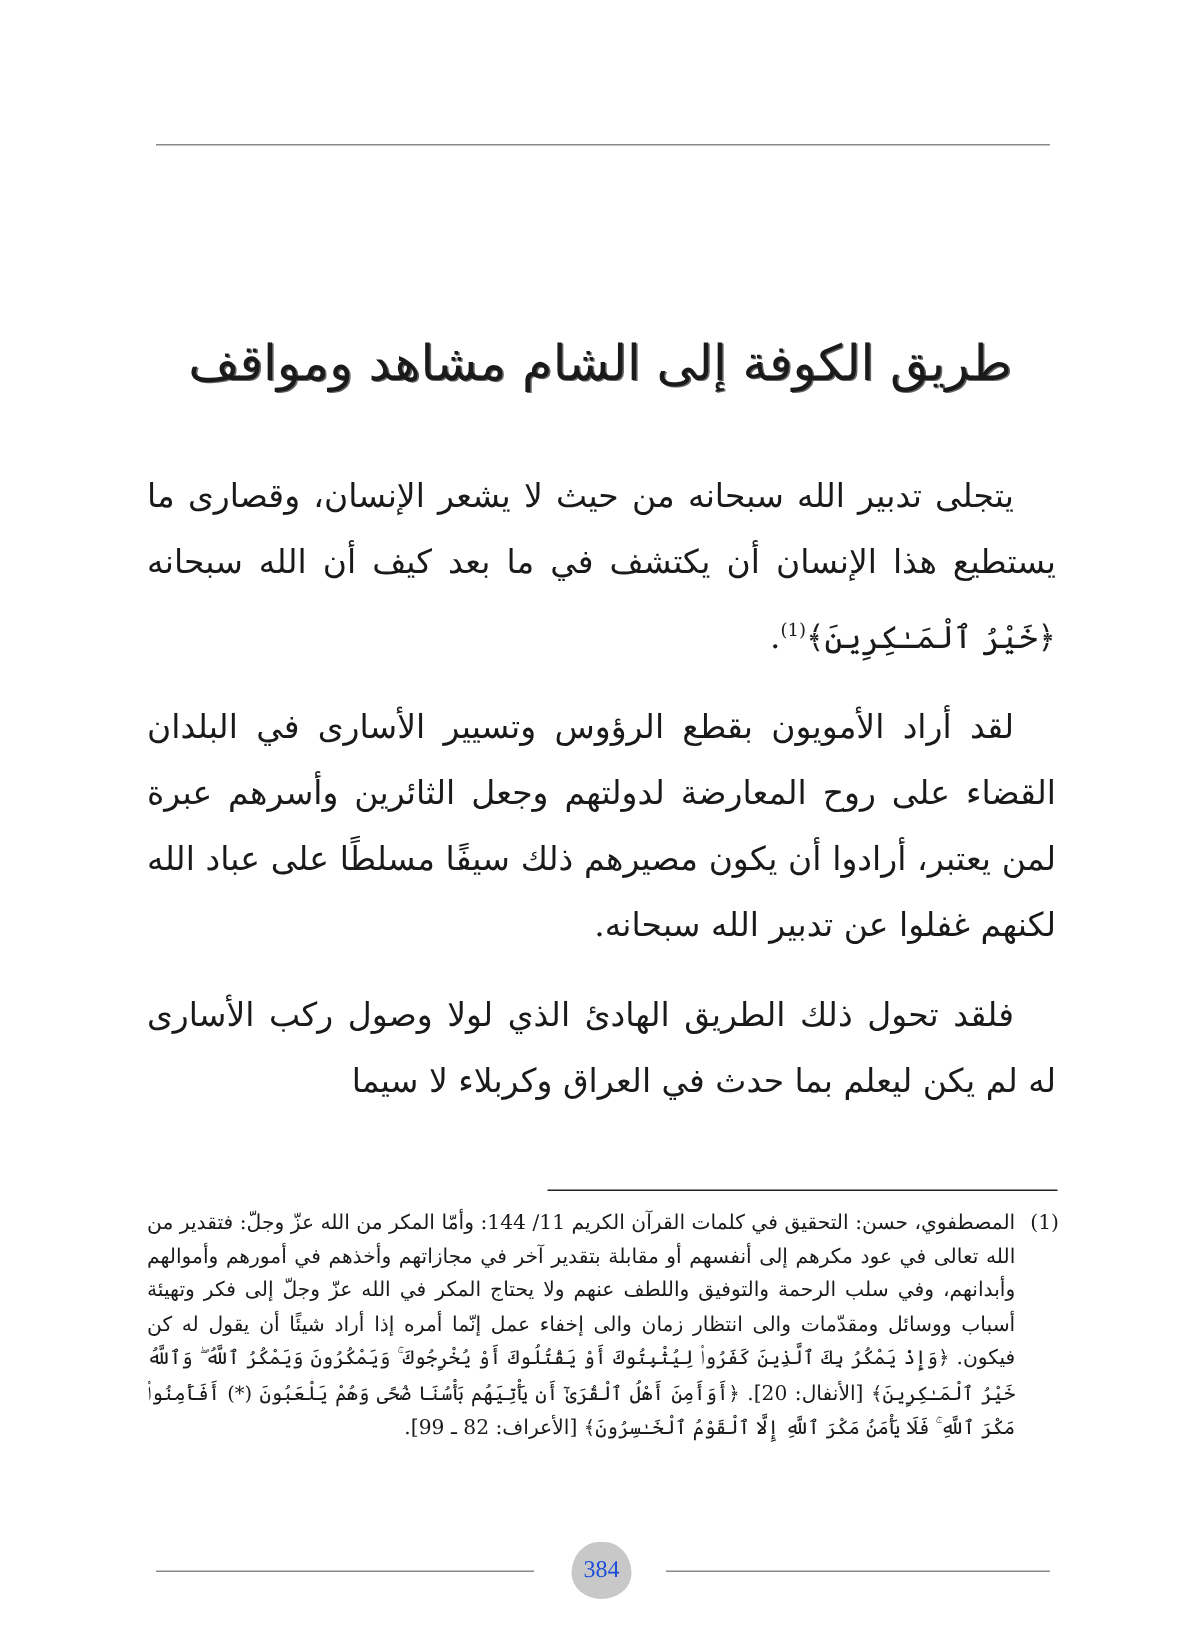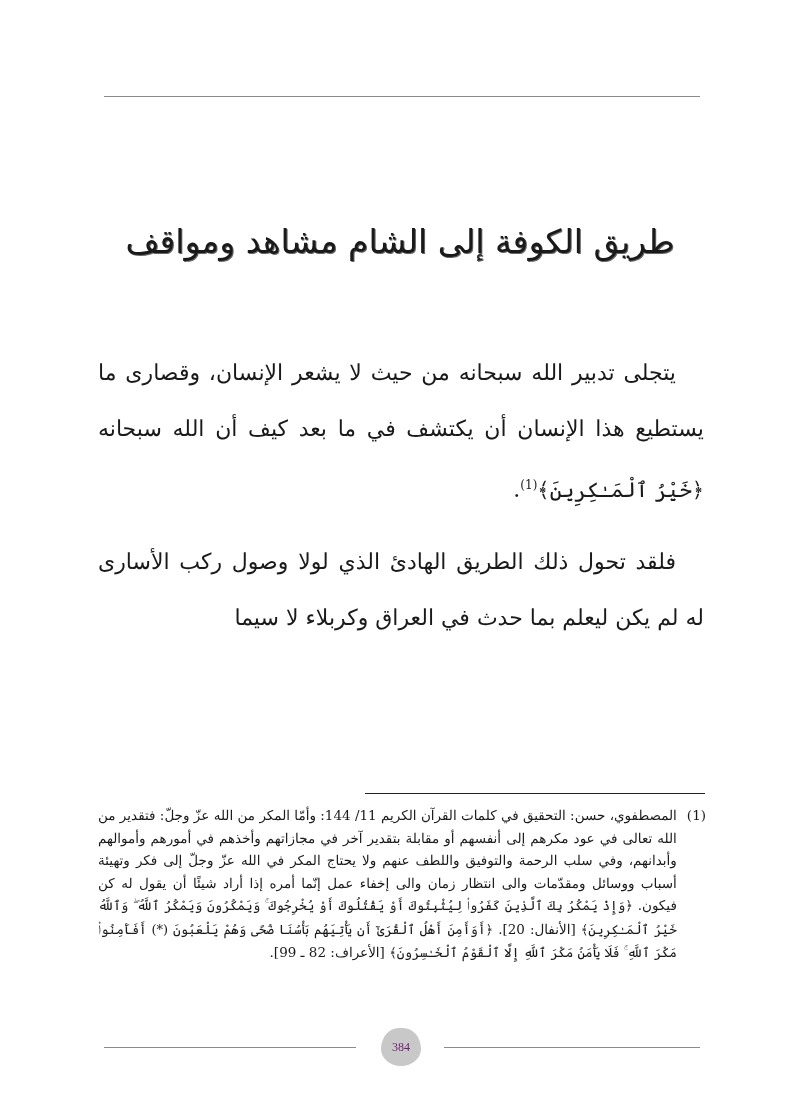--- a/index.html
+++ b/index.html
@@ -28,24 +28,24 @@
     .chapter-title {
       position: absolute; top: 222px; left: 80px; width: 640px;
       text-align: center; direction: rtl;
       font-size: 33px; font-weight: normal;
       font-family: "DejaVu Sans", sans-serif;
       text-shadow: 1px 1px 0 #666;
       letter-spacing: 0;
     }
 
     .body-text {
-      position: absolute; top: 345px; left: 98px; width: 606px;
+      position: absolute; top: 310px; left: 98px; width: 606px;
       direction: rtl; text-align: justify; text-align-last: right;
       font-family: "DejaVu Serif", serif;
-      font-size: 22px; line-height: 56px;
+      font-size: 22px; line-height: 44px;
     }
     .body-text p { margin: 0 0 16px 0; text-indent: 28px; }
     .quran-inline {
       font-family: "DejaVu Serif", serif;
       font-size: 21px;
     }
     .sup { font-size: 12px; vertical-align: super; }
 
     .footnote-rule {
       position: absolute; top: 793px; left: 365px; width: 340px; height: 0;
@@ -69,38 +69,41 @@
     .page-footer-rule-right {
       position: absolute; top: 1047px; left: 444px; width: 256px; height: 0;
       border-top: 1.5px solid #8a8a8a;
     }
     .page-number-badge {
       position: absolute; top: 1028px; left: 381px; width: 40px; height: 38px;
       background: #c8c8c8;
       border-radius: 45% 45% 50% 50% / 55% 55% 45% 45%;
       display: flex; align-items: center; justify-content: center;
       font-family: "Liberation Serif", serif;
-      font-size: 12px; color: #701a75;
+      font-size: 16px; color: #1d4ed8;
     }
   </style>
 </head>
 <body>
 
 <div class="page">
 
   <div class="running-header">
   </div>
   <div class="header-rule"></div>
 
   <h1 class="chapter-title" style="margin:0;">طريق الكوفة إلى الشام مشاهد ومواقف</h1>
 
   <div class="body-text">
     <p>
       <span>يتجلى تدبير الله سبحانه من حيث لا يشعر الإنسان، وقصارى ما يستطيع هذا الإنسان أن يكتشف في ما بعد كيف أن الله سبحانه</span>
       <span class="quran-inline">﴿خَيْرُ ٱلْمَـٰكِرِينَ﴾</span><span class="sup">(1)</span><span>.</span>
+    </p>
+    <p>
+      <span>لقد أراد الأمويون بقطع الرؤوس وتسيير الأسارى في البلدان القضاء على روح المعارضة لدولتهم وجعل الثائرين وأسرهم عبرة لمن يعتبر، أرادوا أن يكون مصيرهم ذلك سيفًا مسلطًا على عباد الله لكنهم غفلوا عن تدبير الله سبحانه.</span>
     </p>
     <p>
       <span>فلقد تحول ذلك الطريق الهادئ الذي لولا وصول ركب الأسارى له لم يكن ليعلم بما حدث في العراق وكربلاء لا سيما</span>
     </p>
   </div>
 
   <div class="footnote-rule"></div>
 
   <div class="footnotes">
     <div class="fn-item">

